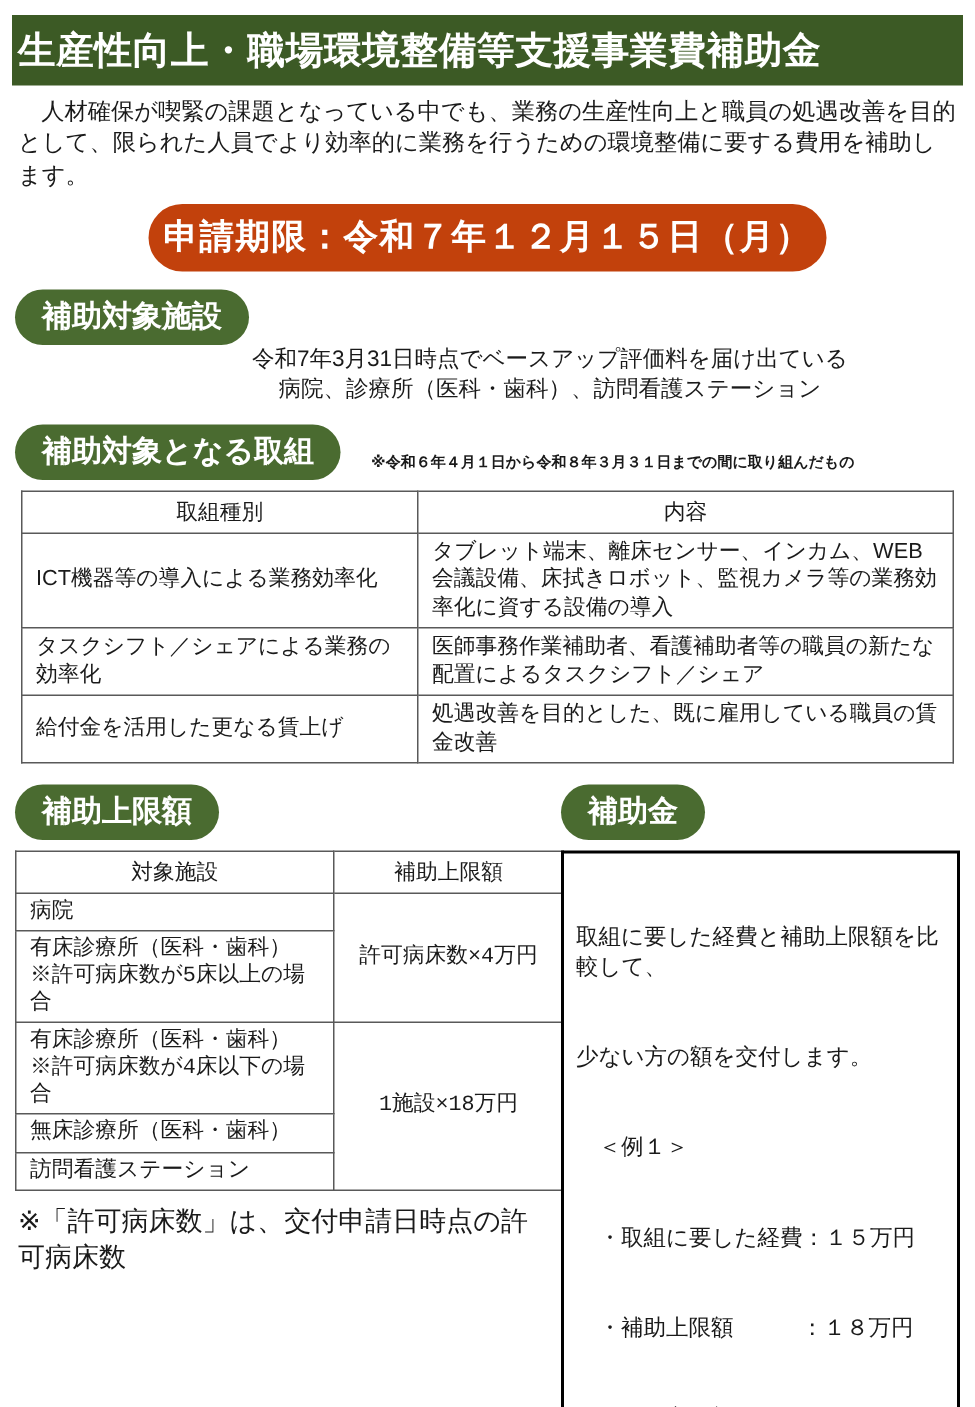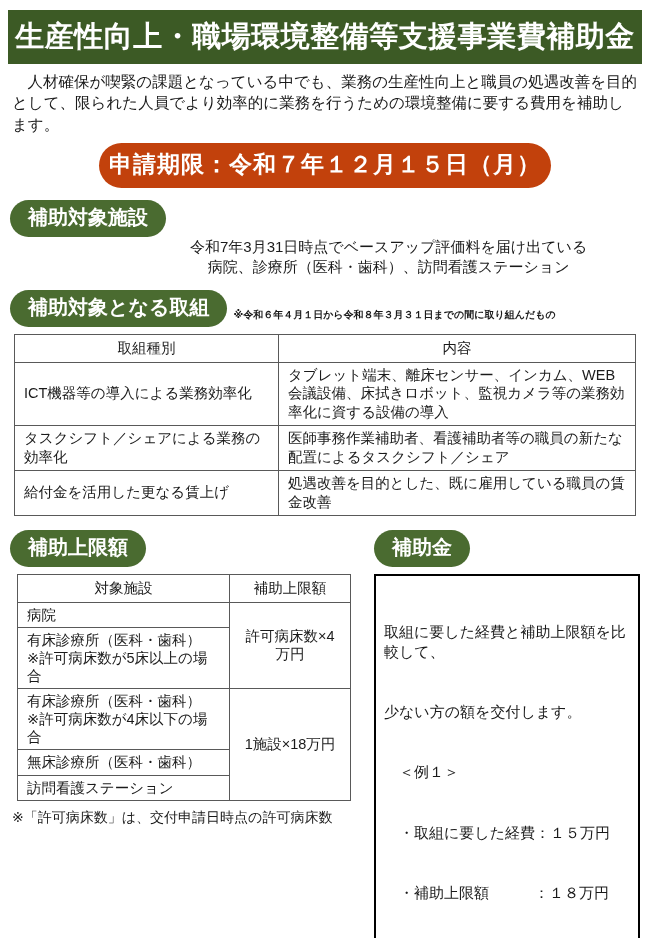--- a/index.html
+++ b/index.html
@@ -1,47 +1,47 @@
 <!DOCTYPE html>
 <html><head>
 <meta charset="utf-8">
 <style>
   * { margin:0; padding:0; box-sizing:border-box; }
   body { background:#fff; font-family:"Liberation Sans","DejaVu Sans",sans-serif; }
   .page { width:650px; height:938px; background:#fff; padding:10px 8px 6px; overflow:hidden; position:relative; color:#1a1a1a; }
 
-  .title-bar { background:#3c5a25; color:#fff; font-size:29px; font-weight:bold; text-align:center; padding:7px 4px; letter-spacing:0.5px; }
+  .title-bar { background:#3c5a25; color:#fff; font-size:25px; font-weight:bold; text-align:left; padding:7px 4px; letter-spacing:0.5px; }
 
   .intro { font-size:15.5px; line-height:1.38; margin:7px 4px 4px; }
 
   .deadline-pill { width:452px; margin:8px auto 12px; background:#c2410c; color:#fff; font-weight:bold; font-size:23px; text-align:center; padding:6px 0 8px; border-radius:26px; letter-spacing:1px; }
 
   .badge { display:inline-block; background:#4a6b30; color:#fff; font-size:20px; font-weight:bold; padding:4px 18px 6px; border-radius:19px; white-space:nowrap; }
 
-  .facilities { display:flex; gap:24px; align-items:flex-start; margin:2px 2px 12px; }
+  .facilities { display:flex; gap:2px; align-items:flex-start; margin:2px 2px 12px; }
   .facilities-text { font-size:15px; line-height:1.35; padding-top:4px;margin-top:33px; }
   .facilities-text .l2 { font-weight:normal; text-align:center; }
 
-  .badge-row { display:flex; align-items:flex-end; gap:6px; margin:0 2px; }
+  .badge-row { display:flex; align-items:flex-end; gap:20px; margin:0 2px; }
   .note-small { font-size:10px; font-weight:bold; padding-bottom:5px; }
 
   table.tbl { border-collapse:collapse; font-size:14.5px; margin:7px auto 0; }
   table.tbl th, table.tbl td { border:1.5px solid #595959; padding:3px 9px; vertical-align:middle; }
   table.tbl th { text-align:center; font-weight:normal; padding:4px 6px;margin-left:33px; }
   .init-tbl { width:622px; }
   .init-tbl .c1 { width:264px; }
   .init-tbl td { line-height:1.3; }
 
   .two-col { display:flex; margin:14px 2px 0; gap:16px; }
   .two-col .left { width:348px; }
-  .caps-tbl { width:334px; margin-left:8px; }
+  .caps-tbl { width:366px; margin-left:8px;font-family:Liberation Mono, monospace; }
   .caps-tbl .c1 { width:212px; }
   .caps-tbl td { line-height:1.25; padding:4px 7px; }
   .caps-tbl td.cap { text-align:center; }
-  .caps-note { font-size:14px; margin:8px 0 0 2px; }
+  .caps-note { font-size:18px; margin:8px 0 0 2px; }
   .two-col .right { flex:1; }
   .subsidy-box { border:2px solid #000; padding:6px 8px 8px; font-size:15px; line-height:1.34; margin-top:7px; white-space:pre-wrap; }
 </style>
 </head>
 <body>
 
 <div class="page">
 
   <header class="title-bar">生産性向上・職場環境整備等支援事業費補助金</header>
 

